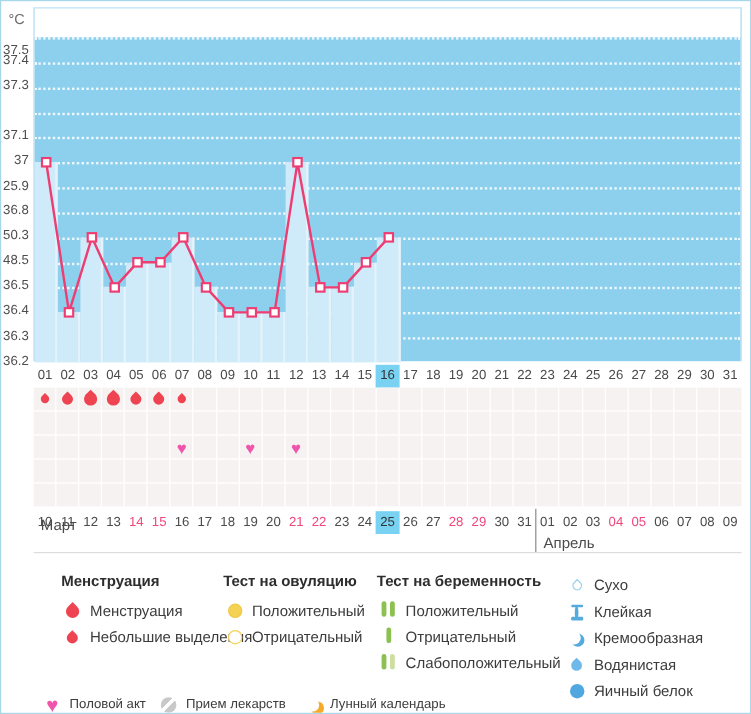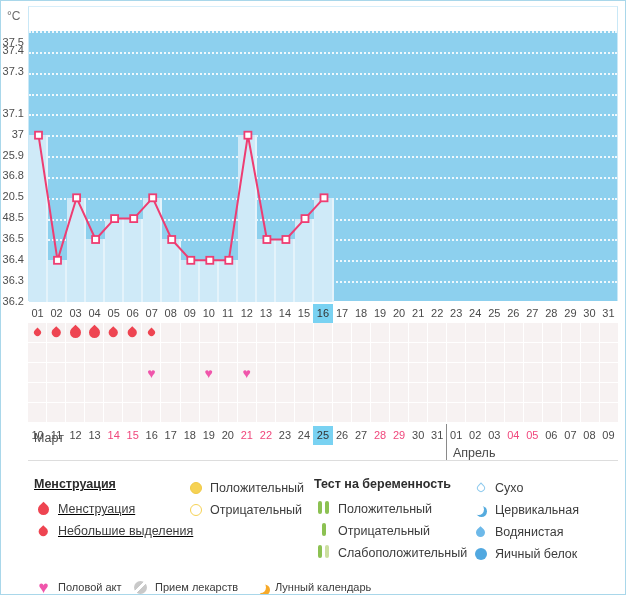--- a/index.html
+++ b/index.html
@@ -82,21 +82,21 @@
   <div class="unit-label">°C</div>
   <div id="y-axis">
       <div class="ytick" style="top: 35px; left: 0px;">37.5</div>
       <div class="ytick" style="top: 43.3462px; left: 0px;">37.4</div>
       <div class="ytick" style="top: 64.1923px; left: 0px;">37.3</div>
       <div class="ytick" style="top: 85.0385px; left: 0px; padding-left: 37px;">37.2</div>
       <div class="ytick" style="top: 105.885px; left: 0px;">37.1</div>
       <div class="ytick" style="top: 126.731px; left: 0px;">37</div>
       <div class="ytick" style="top: 147.577px; left: 0px;">25.9</div>
       <div class="ytick" style="top: 168.423px; left: 0px;">36.8</div>
-      <div class="ytick" style="top: 189.269px; left: 0px;">20.5</div>
+      <div class="ytick" style="top: 189.269px; left: 0px;">50.3</div>
       <div class="ytick" style="top: 210.115px; left: 0px;">48.5</div>
       <div class="ytick" style="top: 230.962px; left: 0px;">36.5</div>
       <div class="ytick" style="top: 251.808px; left: 0px;">36.4</div>
       <div class="ytick" style="top: 272.654px; left: 0px;">36.3</div>
       <div class="ytick" style="top: 293.5px; left: 0px;">36.2</div>
     </div>
 
   <div id="plot">
     <div class="white-band"></div>
     <div id="gridlines">
@@ -408,36 +408,37 @@
       <div class="cal-cell">08</div>
       <div class="cal-cell">09</div>
     </div>
 
   <div class="month-divider" id="month-divider" style="left: 445.21px; top: 423px; height: 36px;"></div>
   <div class="month-label" id="march-label" style="left:33px; top:430px;">Март</div>
   <div class="month-label" id="april-label" style="left:452px; top:445px;">Апрель</div>
   <div class="months-underline" style="top:459px;"></div>
 
   <div id="legend">
-      <div class="lg-col" style="left: 33px; text-decoration: underline;">
+      <div class="lg-col" style="left: 50px;">
         <div class="lg-head">Менструация</div>
         <div class="lg-item">
           <div class="lg-ic">
             <span class="drop large"></span>
           </div>
           <div>Менструация</div>
         </div>
         <div class="lg-item">
           <div class="lg-ic">
             <span class="drop medium"></span>
           </div>
           <div>Небольшие выделения</div>
         </div>
       </div>
       <div class="lg-col" style="left: 185px;">
+        <div class="lg-head">Тест на овуляцию</div>
         <div class="lg-item">
           <div class="lg-ic">
             <span class="ic-ov-pos"></span>
           </div>
           <div>Положительный</div>
         </div>
         <div class="lg-item">
           <div class="lg-ic">
             <span class="ic-ov-neg"></span>
           </div>
@@ -467,23 +468,31 @@
       </div>
       <div class="lg-col" style="left: 470px;">
         <div class="lg-item">
           <div class="lg-ic">
             <span class="drop-outline"></span>
           </div>
           <div>Сухо</div>
         </div>
         <div class="lg-item">
           <div class="lg-ic">
+            <span class="ic-sticky">
+              <i class="mid"></i>
+            </span>
+          </div>
+          <div>Клейкая</div>
+        </div>
+        <div class="lg-item">
+          <div class="lg-ic">
             <span class="ic-creamy"></span>
           </div>
-          <div>Цервикальная</div>
+          <div>Кремообразная</div>
         </div>
         <div class="lg-item">
           <div class="lg-ic">
             <span class="drop-blue"></span>
           </div>
           <div>Водянистая</div>
         </div>
         <div class="lg-item">
           <div class="lg-ic">
             <span class="ic-eggwhite"></span>

